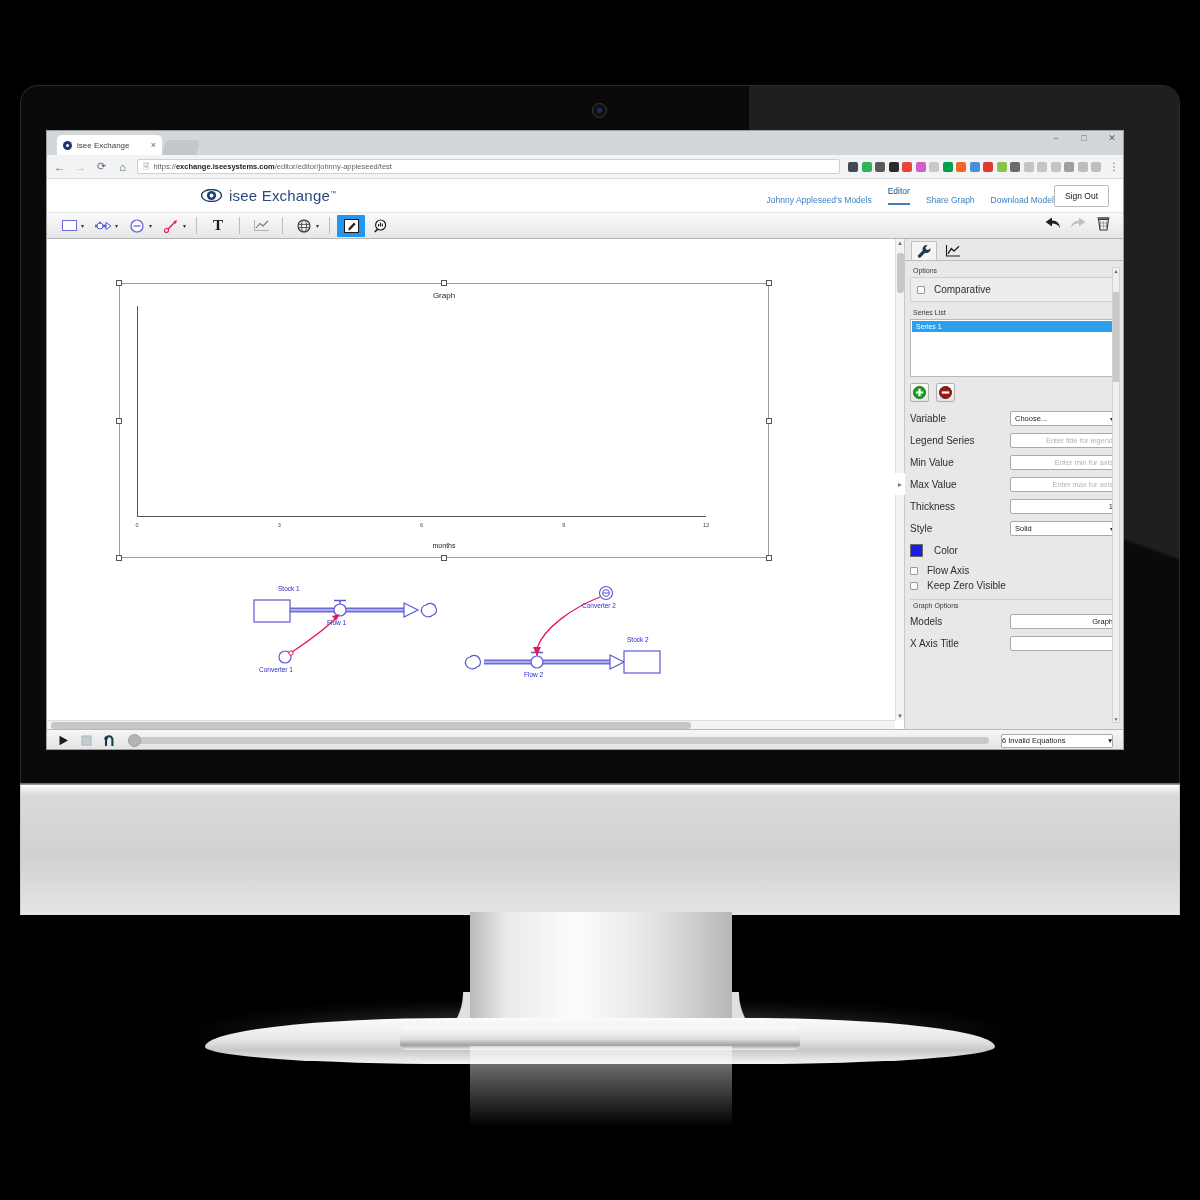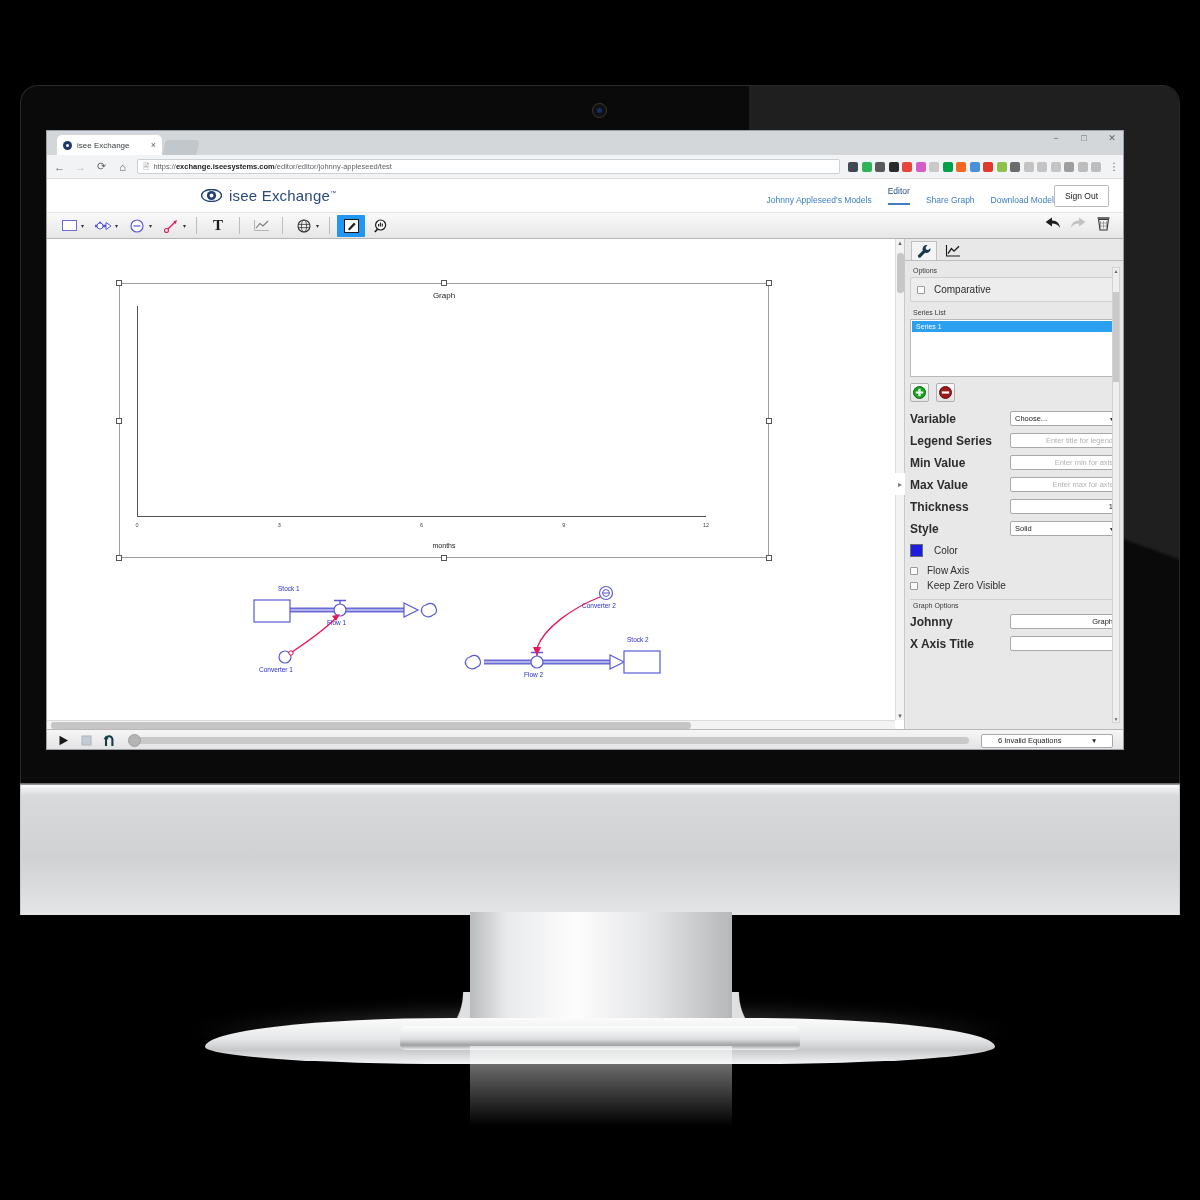--- a/index.html
+++ b/index.html
@@ -194,21 +194,21 @@
   .chk-row{display:flex;align-items:center;gap:9px;padding:2px 0;}
   .chk{width:8px;height:8px;border:1px solid #9a9a9a;background:#fbfbfb;border-radius:1px;flex:0 0 auto;}
   .chk-lbl{font-size:10px;color:#2d2d2d;text-align:center;}
 
   .series-list{background:#fff;border:1px solid #b9b9b9;height:58px;margin:0 0 6px 0;padding:1px;}
   .series-item{background:#2aa0ef;color:#fff;font-size:7px;padding:2px 4px;}
   .series-btns{display:flex;gap:7px;margin-bottom:7px;}
   .rbtn{width:19px;height:19px;background:linear-gradient(180deg,#fdfdfd,#e3e3e3);border:1px solid #b0b0b0;border-radius:2px;display:flex;align-items:center;justify-content:center;}
 
   .frow{display:flex;align-items:center;height:19px;margin-bottom:3px;}
-  .frow .lbl{font-size:12px;color:#2d2d2d;width:100px;flex:0 0 auto;font-weight:bold;}
+  .frow .lbl{font-size:10px;color:#2d2d2d;width:100px;flex:0 0 auto;}
   .ctl{flex:1;height:15px;background:#fff;border:1px solid #a9a9a9;border-radius:2px;display:flex;align-items:center;padding:0 4px;font-size:7.5px;color:#1d1d1d;}
   .ctl.ph{color:#b2b2b2;justify-content:flex-end;}
   .ctl.right{justify-content:flex-end;}
   .ctl.sel{justify-content:space-between;}
   .ctl .car{font-size:6px;color:#333;}
   .swatch{width:13px;height:13px;background:#1d1de0;border:1px solid #6b6b6b;margin-right:11px;flex:0 0 auto;}
 
   .rp-footer{height:30px;background:#ededed;border-top:1px solid #c8c8c8;display:flex;align-items:center;gap:6px;padding:0 8px;position:relative;}
   .fbtn{width:22px;height:22px;border:1px solid #b0b0b0;border-radius:3px;background:linear-gradient(180deg,#fdfdfd,#e4e4e4);display:flex;align-items:center;justify-content:center;}
   .fbtn.on{background:#2aa0ef;border-color:#1a86cf;}
@@ -221,22 +221,22 @@
 
   
   .statusbar{
     height:22px;background:linear-gradient(180deg,#f6f6f6,#e2e2e2);
     border-top:1px solid #b8b8b8;display:flex;align-items:center;gap:10px;padding:0 10px;
   }
   .sb-ico{width:13px;height:13px;display:flex;align-items:center;justify-content:center;}
   .sb-slider{flex:1;height:7px;background:#c9c9c9;border-radius:4px;position:relative;margin:0 2px;}
   .sb-knob{position:absolute;left:0;top:-3px;width:13px;height:13px;border-radius:50%;background:#b4b4b4;border:1px solid #a0a0a0;}
   .sb-sel{
-    width:132px;height:14px;background:#fff;border:1px solid #a9a9a9;border-radius:2px;
-    display:flex;align-items:center;justify-content:space-between;padding:0 16px;font-size:7.5px;color:#1d1d1d;
+    width:112px;height:14px;background:#fff;border:1px solid #a9a9a9;border-radius:2px;
+    display:flex;align-items:center;justify-content:space-between;padding:0 0;font-size:7.5px;color:#1d1d1d;
   }
 </style>
 </head>
 <body>
 
 <div id="monitor-scene">
 
   <div class="bezel">
     <div class="bezel-sheen"></div>
   </div>
@@ -593,21 +593,21 @@
           </div>
           <div class="chk-row" style="margin-bottom:6px">
             <span class="chk"></span>
             <span class="chk-lbl">Keep Zero Visible</span>
           </div>
 
           <div style="border-top:1px solid #cfcfcf;margin:2px 0 0 0"></div>
           <div class="sect-label">Graph Options</div>
           <div id="graph-field-rows">
               <div class="frow">
-                <span class="lbl">Johnny</span>
+                <span class="lbl">Models</span>
                 <div class="ctl right">Graph</div>
               </div>
               <div class="frow">
                 <span class="lbl">X Axis Title</span>
                 <div class="ctl right"></div>
               </div>
             </div>
 
           <div class="rp-scroll">
             <div class="up">▲</div>

